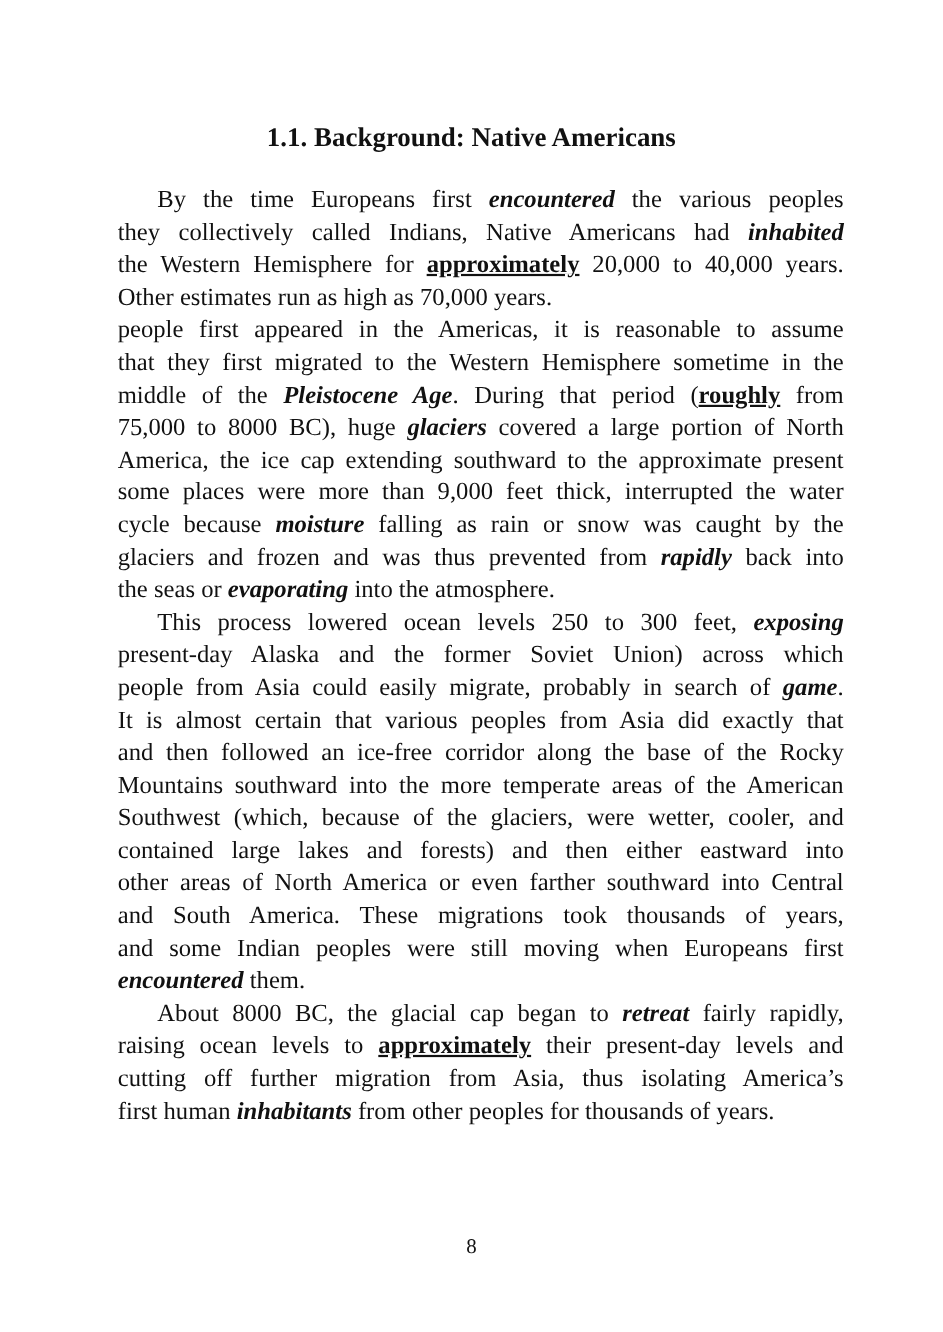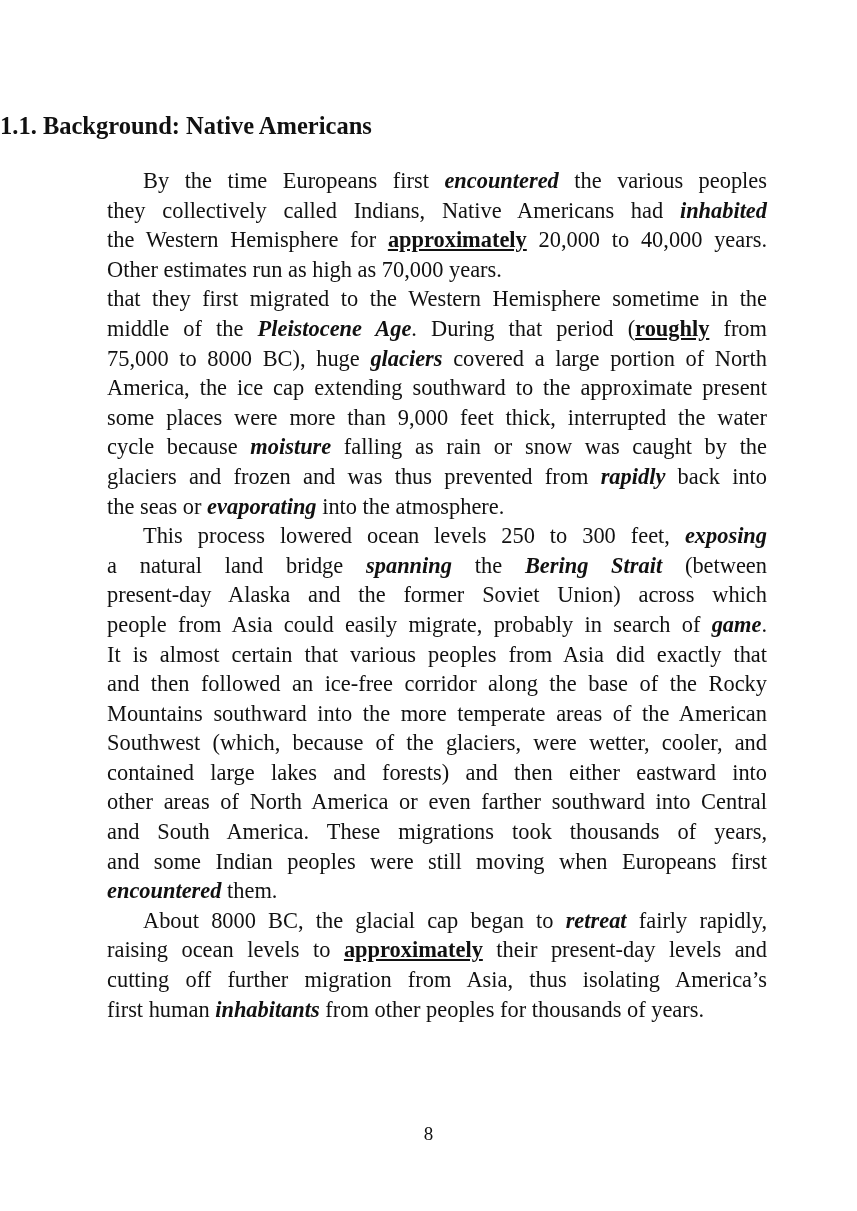--- a/index.html
+++ b/index.html
@@ -1,18 +1,18 @@
 <!DOCTYPE html>
 <html><head>
 <meta charset="utf-8">
 <style>
   html, body { margin:0; padding:0; background:#ffffff; }
   body { width:857px; height:1211px; position:relative; overflow:hidden;
          font-family:"Liberation Serif", "DejaVu Serif", serif; color:#111; }
-  .title { position:absolute; top:94px; left:0; width:857px; 
+  .title { position:absolute; top:94px; left:0; width:857px; text-align:center;
            font-weight:bold; font-size:24.5px; line-height:32px;font-family:Liberation Serif, serif; }
   .body { position:absolute; top:166px; left:107px; width:660px; }
   .ln { display:block; height:29.6px; line-height:29.6px; font-size:22.4px;
         text-align:justify; text-align-last:justify; white-space:normal; }
   .ln.last { text-align-last:left; }
   .ln.indent { text-indent:36px; }
   .bi { font-weight:bold; font-style:italic; }
   .bu { font-weight:bold; text-decoration:underline; text-underline-offset:2px; }
   .pagenum { position:absolute; top:1122px; left:0; width:857px; text-align:center;
              font-size:19px; line-height:24px; }
@@ -23,32 +23,32 @@
 <h1 class="title">1.1. Background: Native Americans</h1>
 
 <div class="body" id="body">
     <div>
       <span class="ln indent">By the time Europeans first <span class="bi">encountered</span> the various peoples</span>
       <span class="ln">they collectively called Indians, Native Americans had <span class="bi">inhabited</span></span>
       <span class="ln">the Western Hemisphere for <span class="bu">approximately</span> 20,000 to 40,000 years.</span>
       <span class="ln last">Other estimates run as high as 70,000 years.</span>
     </div>
     <div>
+      <span class="ln">people first appeared in the Americas, it is reasonable to assume</span>
       <span class="ln">that they first migrated to the Western Hemisphere sometime in the</span>
       <span class="ln">middle of the <span class="bi">Pleistocene Age</span>. During that period (<span class="bu">roughly</span> from</span>
       <span class="ln">75,000 to 8000 BC), huge <span class="bi">glaciers</span> covered a large portion of North</span>
       <span class="ln">America, the ice cap extending southward to the approximate present</span>
       <span class="ln">some places were more than 9,000 feet thick, interrupted the water</span>
       <span class="ln">cycle because <span class="bi">moisture</span> falling as rain or snow was caught by the</span>
       <span class="ln">glaciers and frozen and was thus prevented from <span class="bi">rapidly</span> back into</span>
       <span class="ln last">the seas or <span class="bi">evaporating</span> into the atmosphere.</span>
     </div>
     <div>
       <span class="ln indent">This process lowered ocean levels 250 to 300 feet, <span class="bi">exposing</span></span>
-      <span class="ln">a natural land bridge <span class="bi">spanning</span> the <span class="bi">Bering Strait</span> (between</span>
       <span class="ln">present-day Alaska and the former Soviet Union) across which</span>
       <span class="ln">people from Asia could easily migrate, probably in search of <span class="bi">game</span>.</span>
       <span class="ln">It is almost certain that various peoples from Asia did exactly that</span>
       <span class="ln">and then followed an ice-free corridor along the base of the Rocky</span>
       <span class="ln">Mountains southward into the more temperate areas of the American</span>
       <span class="ln">Southwest (which, because of the glaciers, were wetter, cooler, and</span>
       <span class="ln">contained large lakes and forests) and then either eastward into</span>
       <span class="ln">other areas of North America or even farther southward into Central</span>
       <span class="ln">and South America. These migrations took thousands of years,</span>
       <span class="ln">and some Indian peoples were still moving when Europeans first</span>

